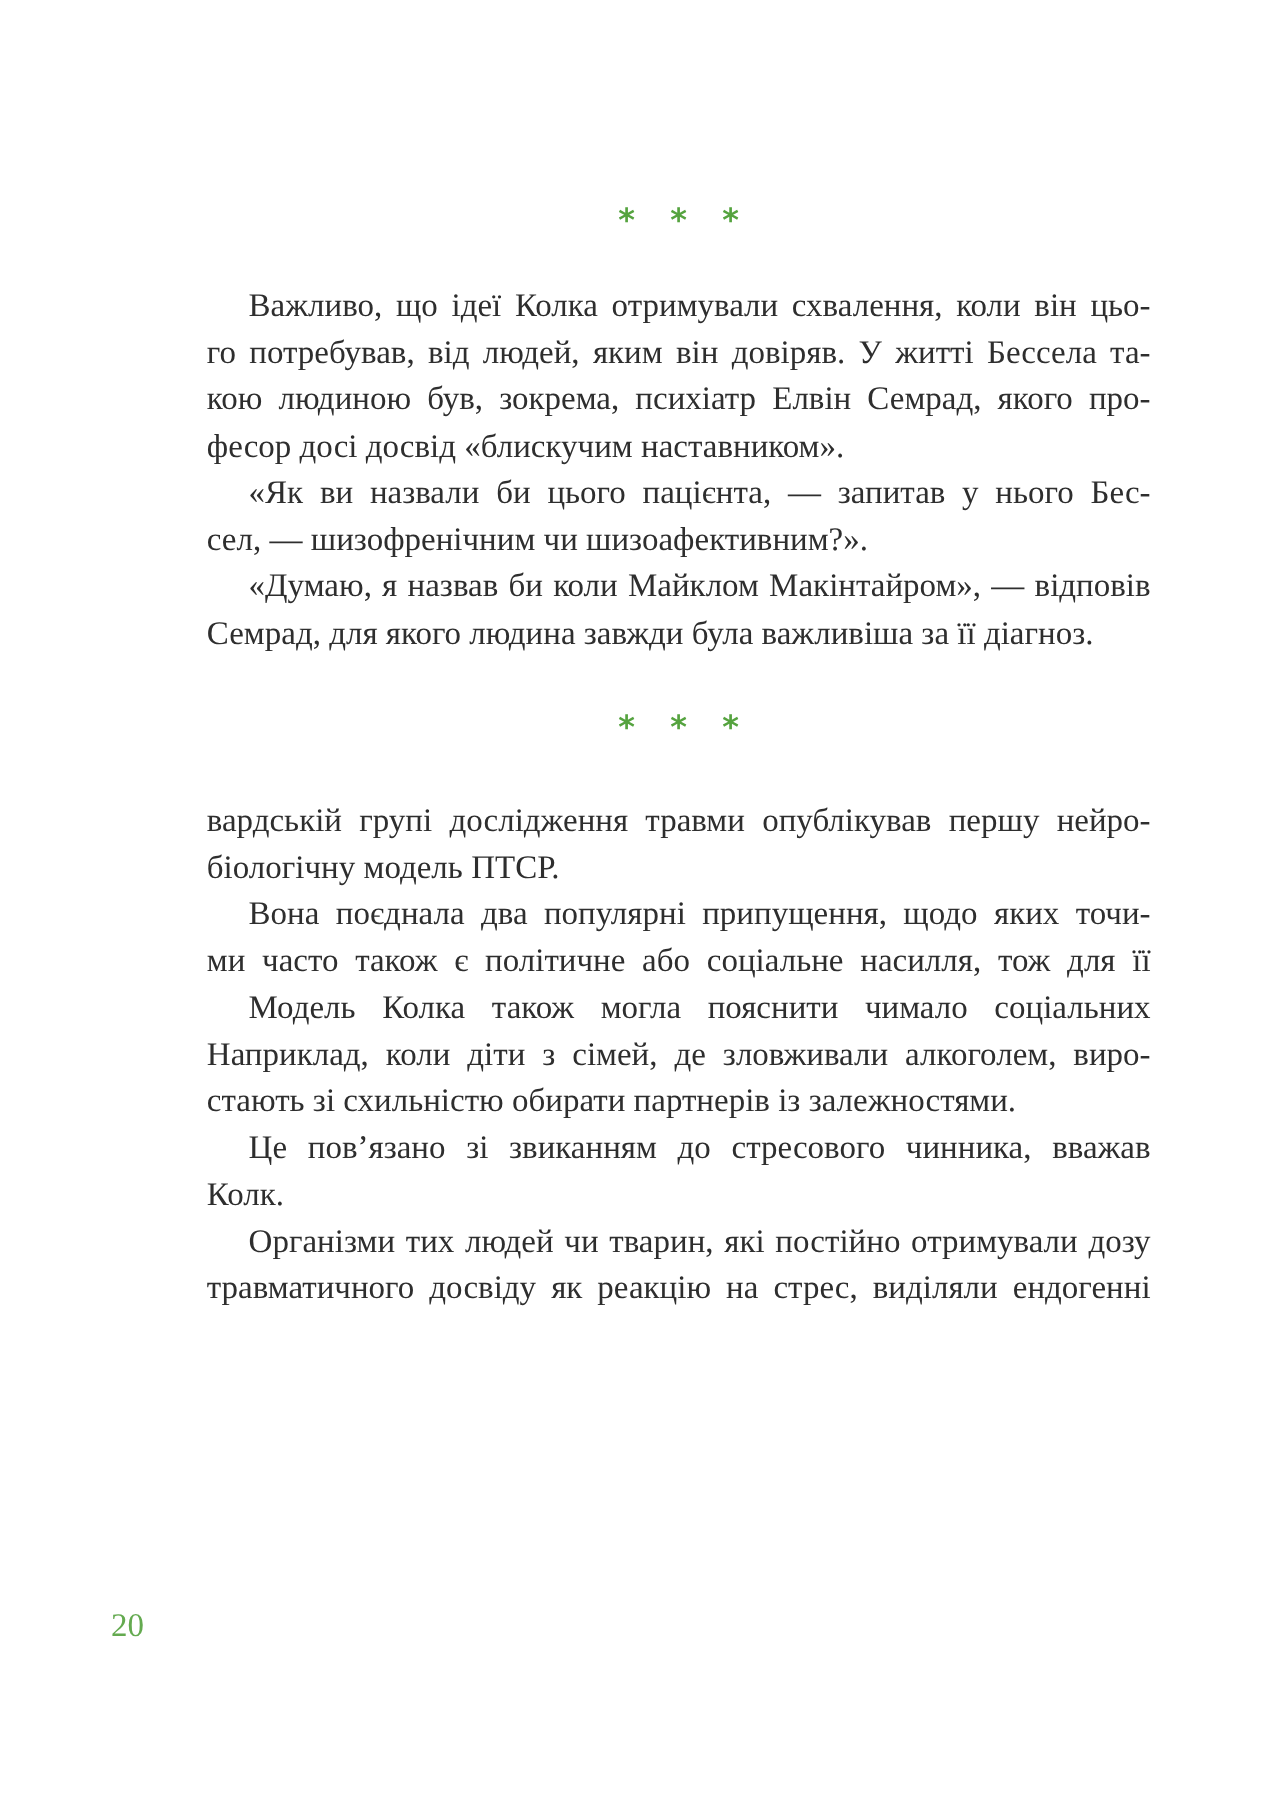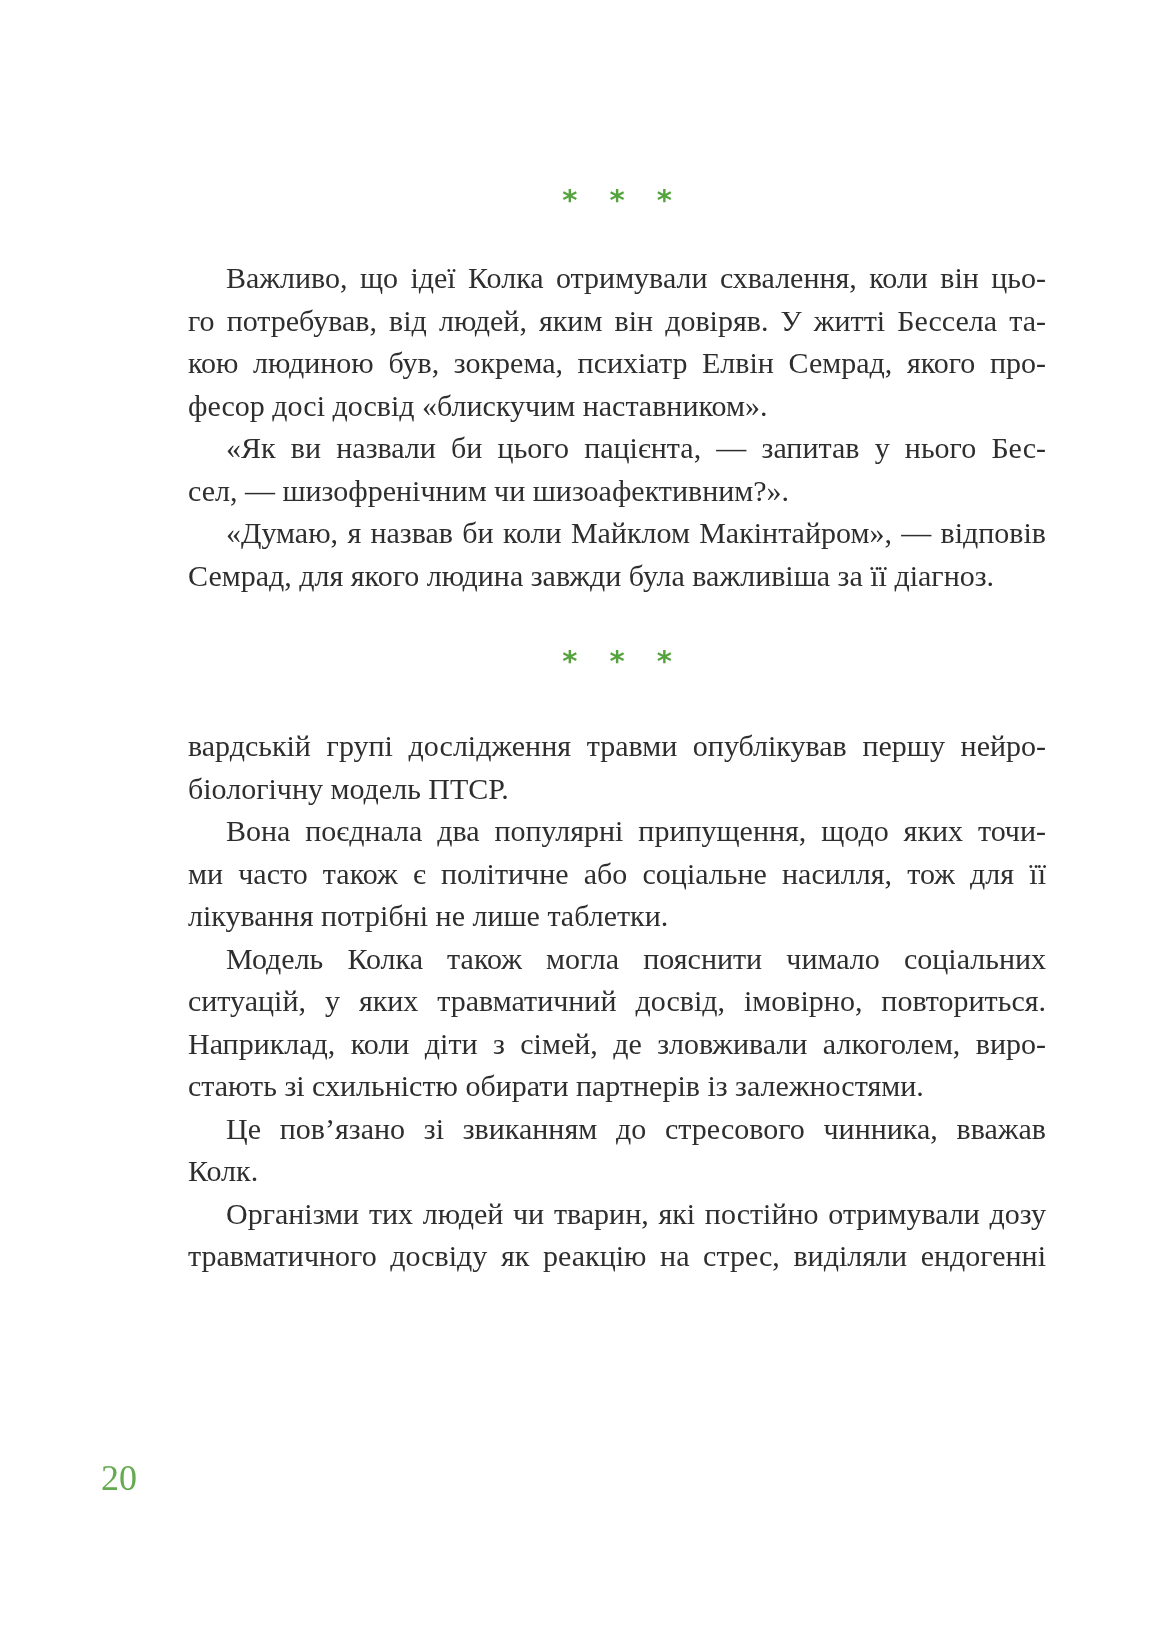--- a/index.html
+++ b/index.html
@@ -35,21 +35,21 @@
     height:42.5px;line-height:42.5px;
     font-size:30px;
     text-align:justify;
     text-align-last:justify;
     white-space:normal;
   }
   .line.last{text-align-last:left;}
   .line.indent{text-indent:38px;}
   .pagenum{
     position:absolute;left:101px;top:1458px;
-    font-size:36px;line-height:40px;
+    font-size:30px;line-height:40px;
     color:#64aa50;
   }
 </style>
 </head>
 <body>
 
 <div class="page">
 
   <div class="divider divider-top">* * *</div>
 
@@ -66,24 +66,22 @@
     <div class="line indent">«Думаю, я назвав би коли Майклом Макінтайром», — відповів</div>
     <div class="line last">Семрад, для якого людина завжди була важливіша за її діагноз.</div>
 
     <div class="divider divider-mid">* * *</div>
 
     <div class="line">вардській групі дослідження травми опублікував першу нейро-</div>
     <div class="line last">біологічну модель ПТСР.</div>
 
     <div class="line indent">Вона поєднала два популярні припущення, щодо яких точи-</div>
     <div class="line">ми часто також є політичне або соціальне насилля, тож для її</div>
-    <div class="line last">лікування потрібні не лише таблетки.</div>
 
     <div class="line indent">Модель Колка також могла пояснити чимало соціальних</div>
-    <div class="line">ситуацій, у яких травматичний досвід, імовірно, повториться.</div>
     <div class="line">Наприклад, коли діти з сімей, де зловживали алкоголем, виро-</div>
     <div class="line last">стають зі схильністю обирати партнерів із залежностями.</div>
 
     <div class="line indent">Це пов’язано зі звиканням до стресового чинника, вважав</div>
     <div class="line last">Колк.</div>
 
     <div class="line indent">Організми тих людей чи тварин, які постійно отримували дозу</div>
     <div class="line">травматичного досвіду як реакцію на стрес, виділяли ендогенні</div>
 
   </div>

